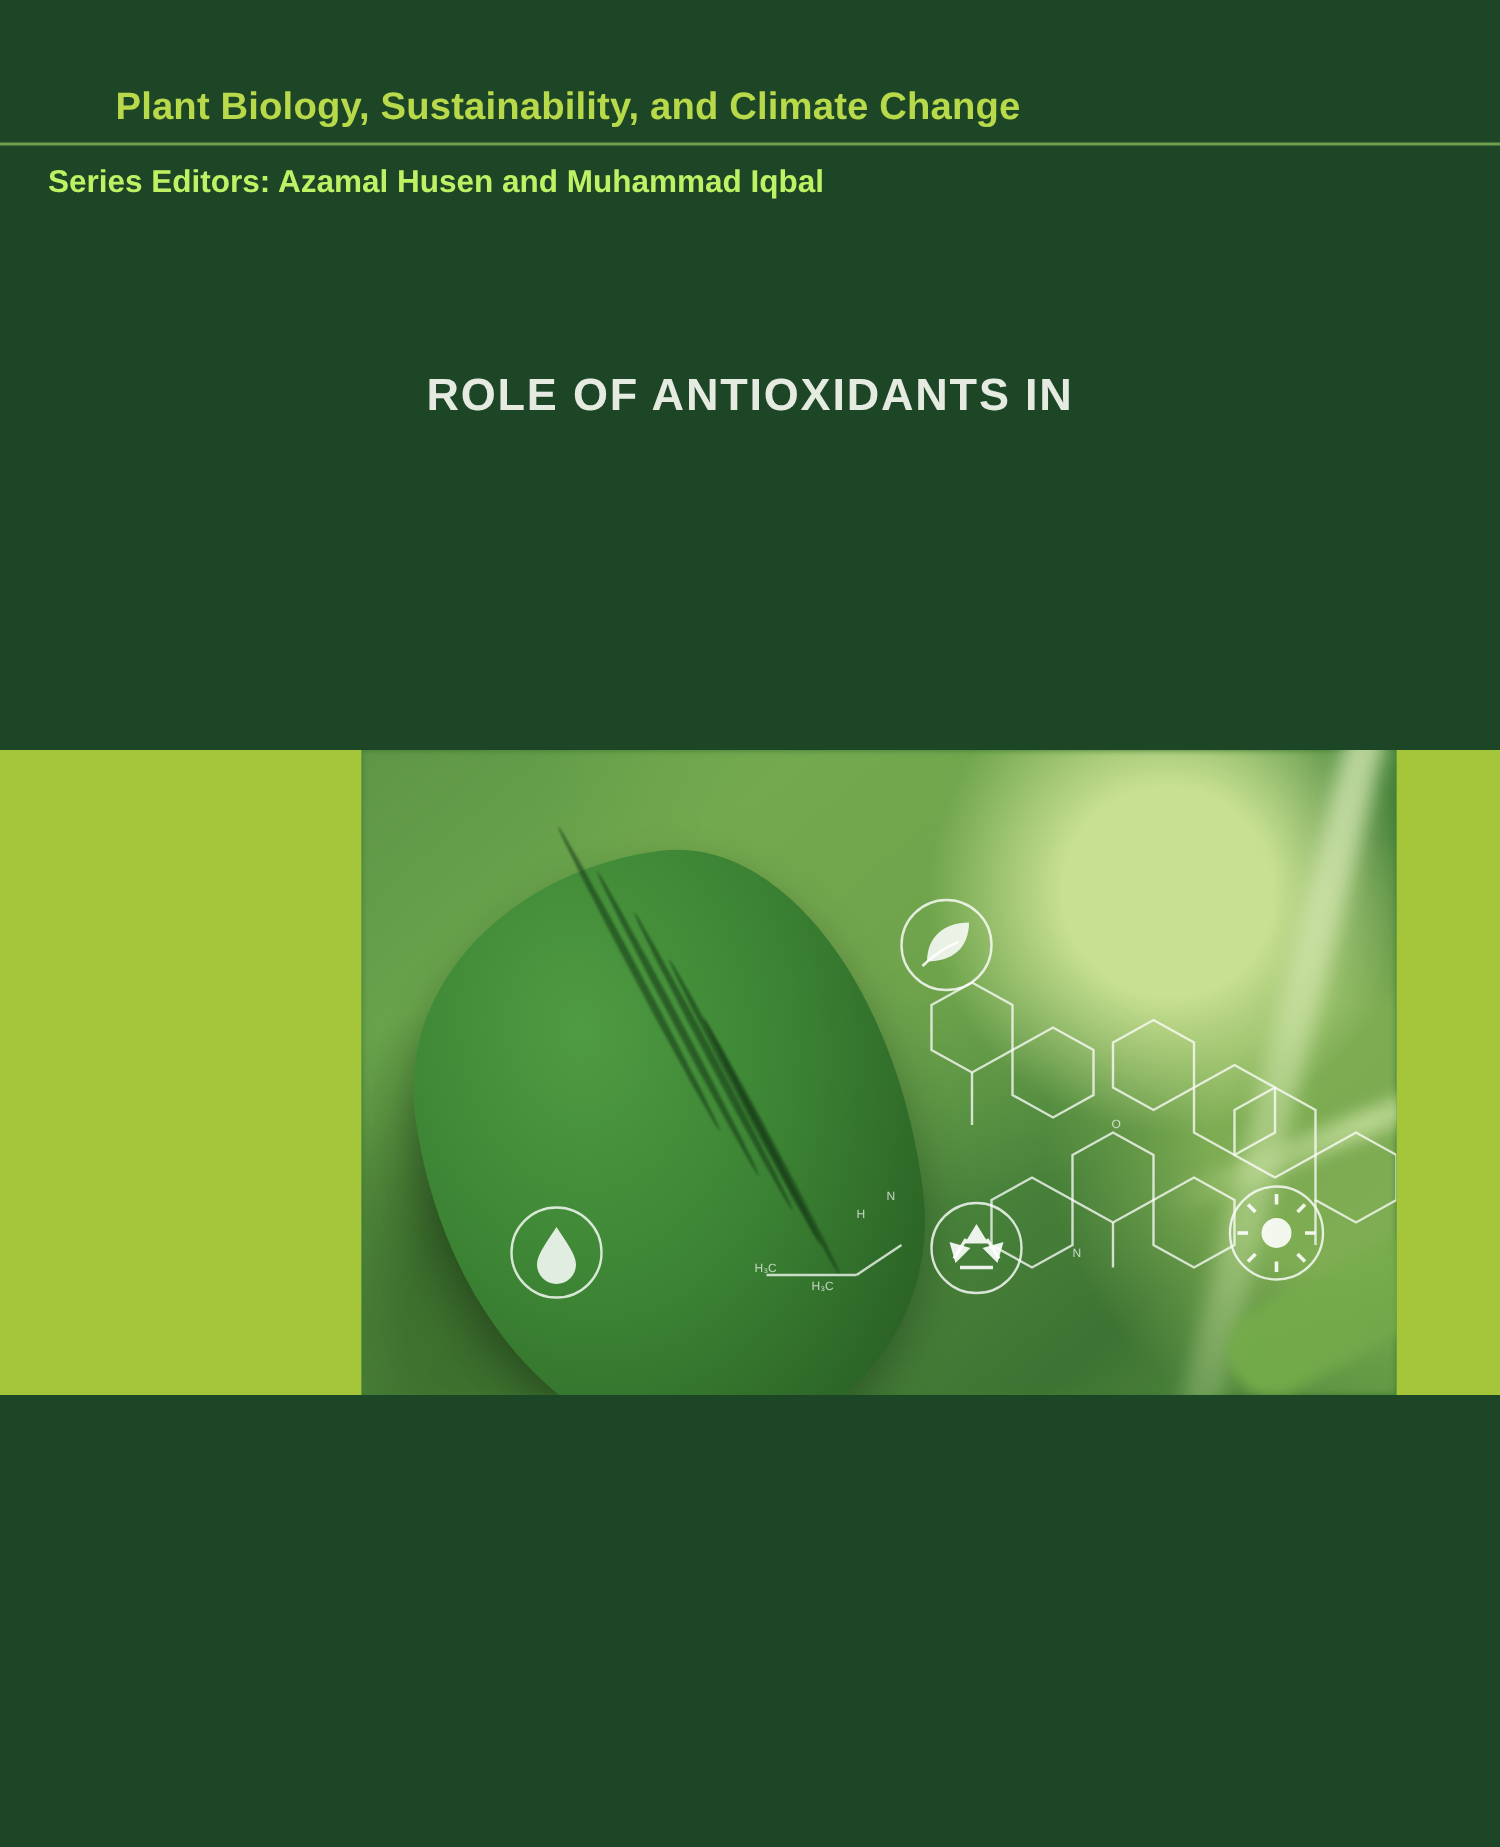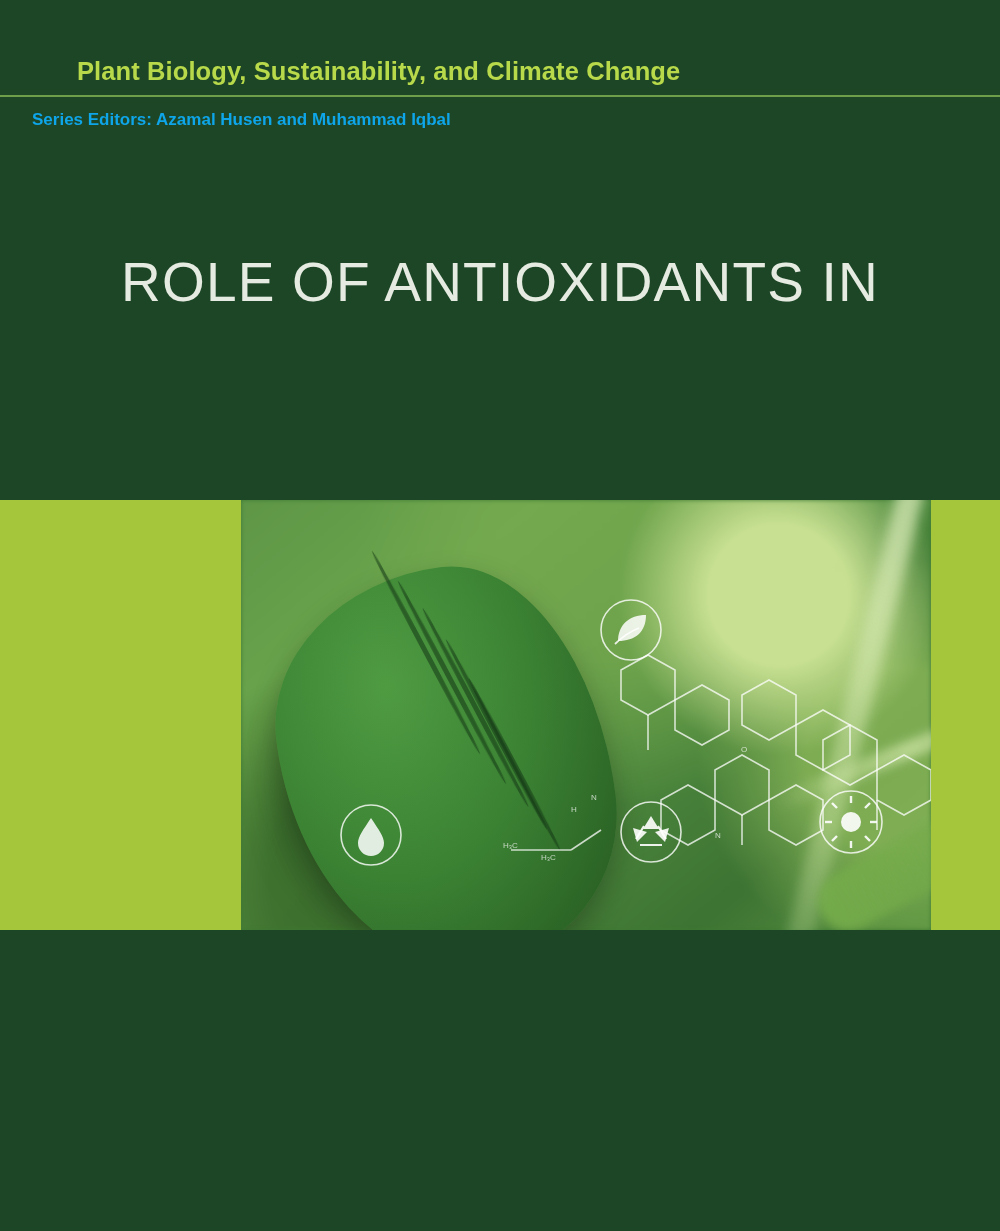--- a/index.html
+++ b/index.html
@@ -47,35 +47,35 @@
     top: 95px;
     width: 1000px;
     height: 2px;
     background: #6f9e4a;
   }
 
   .series-editors {
     position: absolute;
     left: 32px;
     top: 110px;
-    font-size: 17px;
+    font-size: 21px;
     font-weight: bold;
-    color: #0ea5e9;
+    color: #bef264;
     white-space: nowrap;
   }
 
   .book-title {
     position: absolute;
     left: 0;
     top: 243px;
     width: 1000px;
     text-align: center;
     color: #e6ebe2;
-    font-size: 55px;
-    font-weight: 400;
+    font-size: 30px;
+    font-weight: 700;
     line-height: 1.42;
     letter-spacing: 1.2px;
     text-transform: uppercase;
   }
   .book-title .line {
     display: block;
   }
 
   
   .image-strip {

